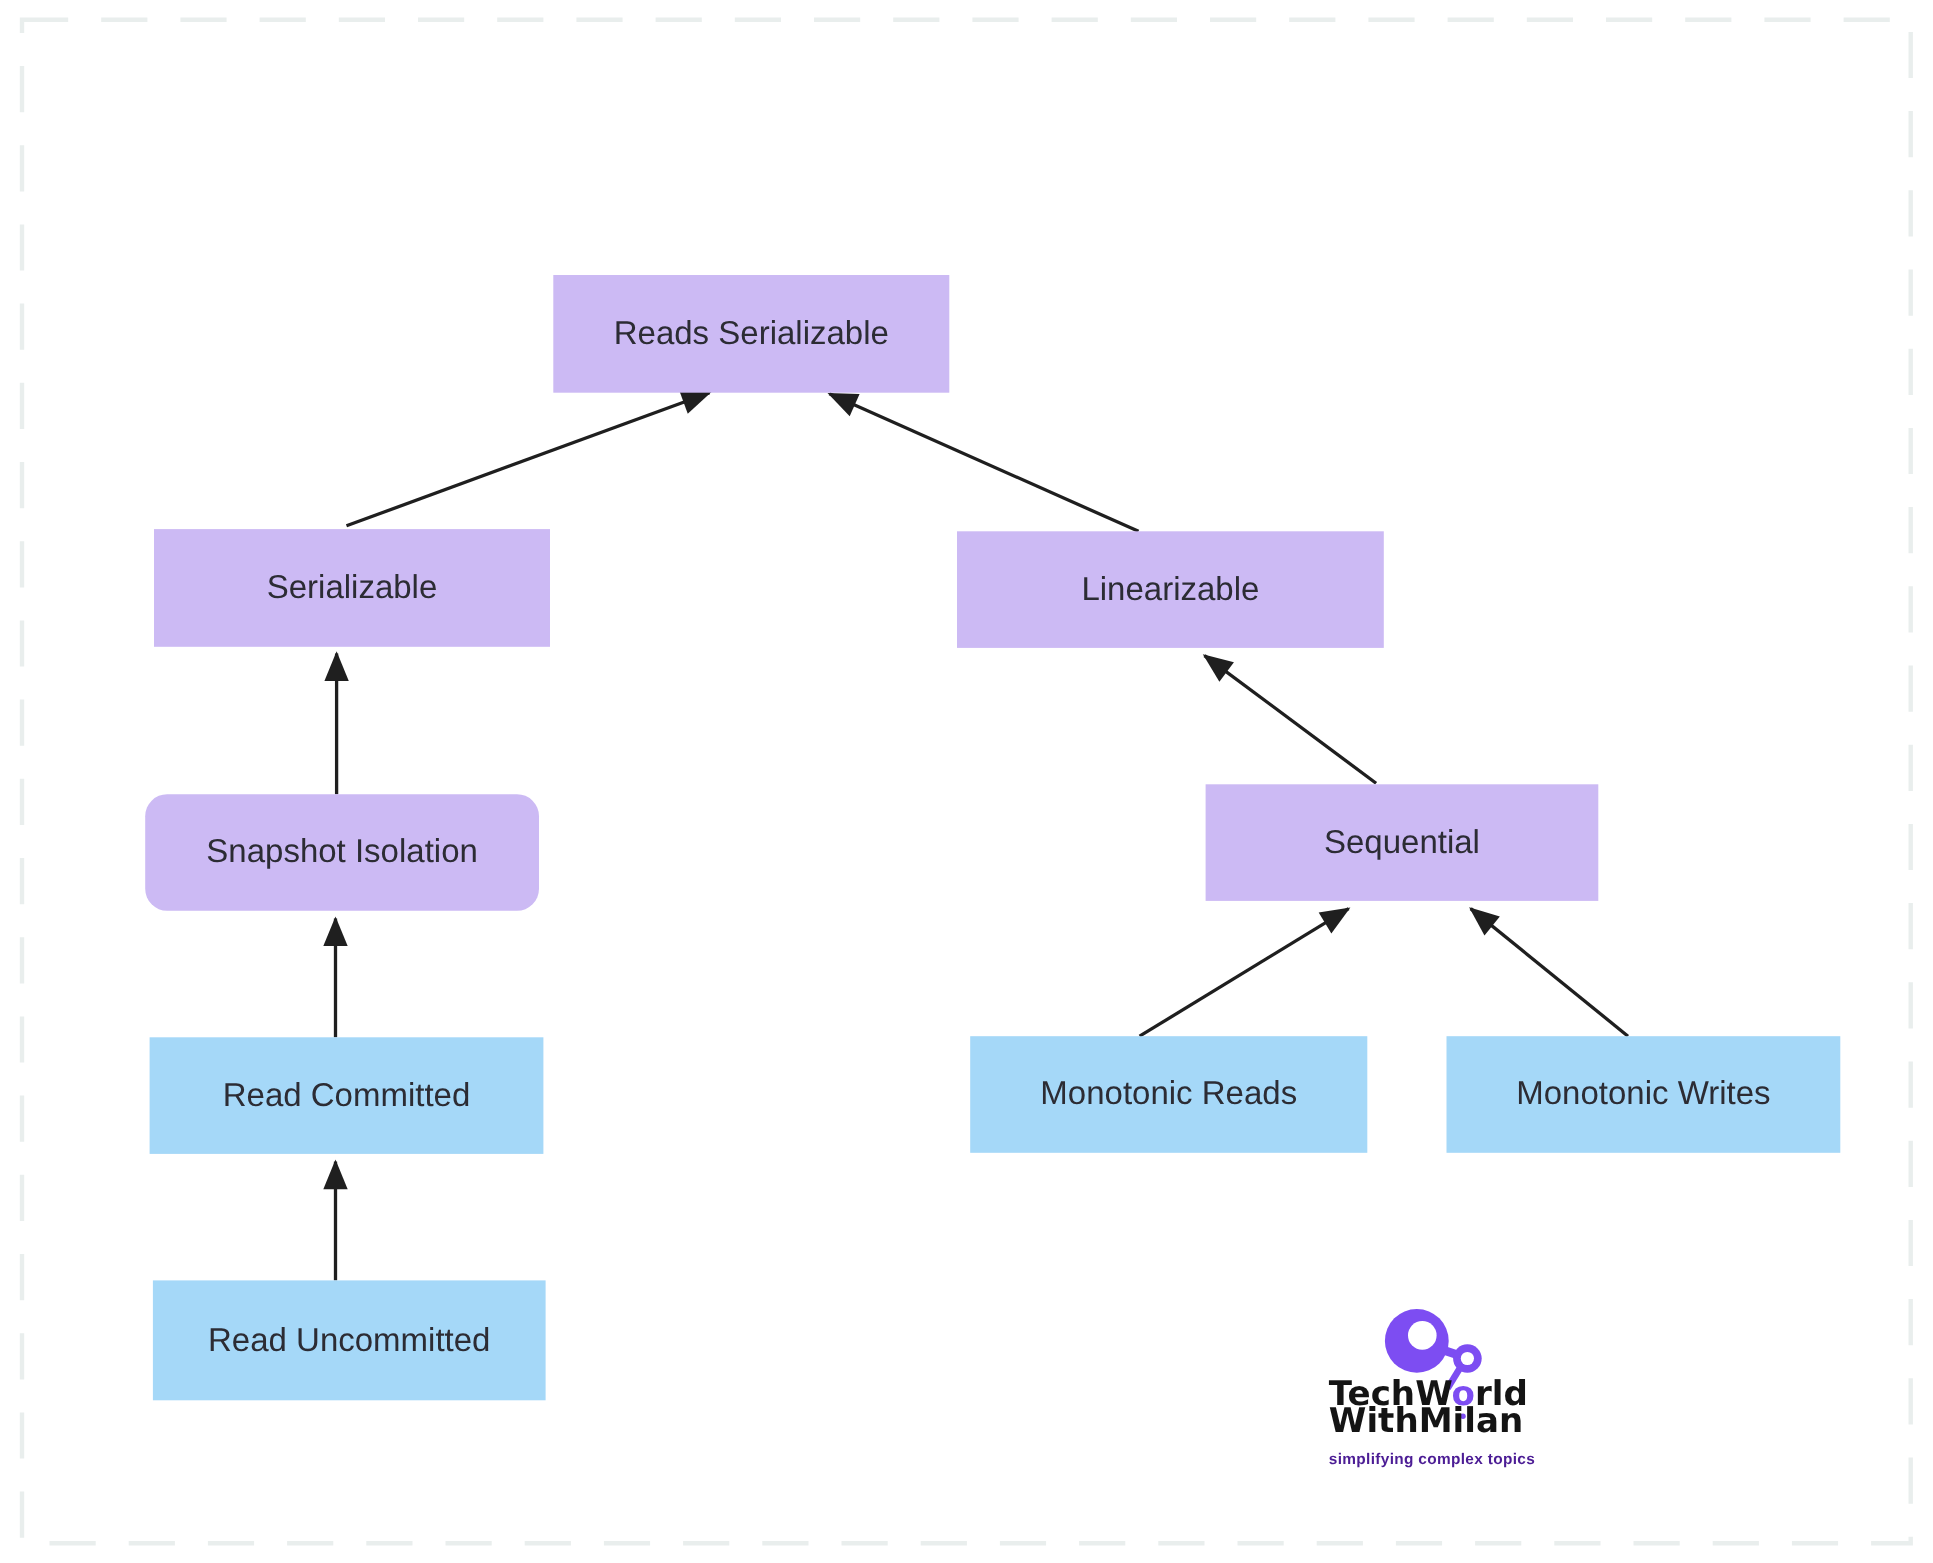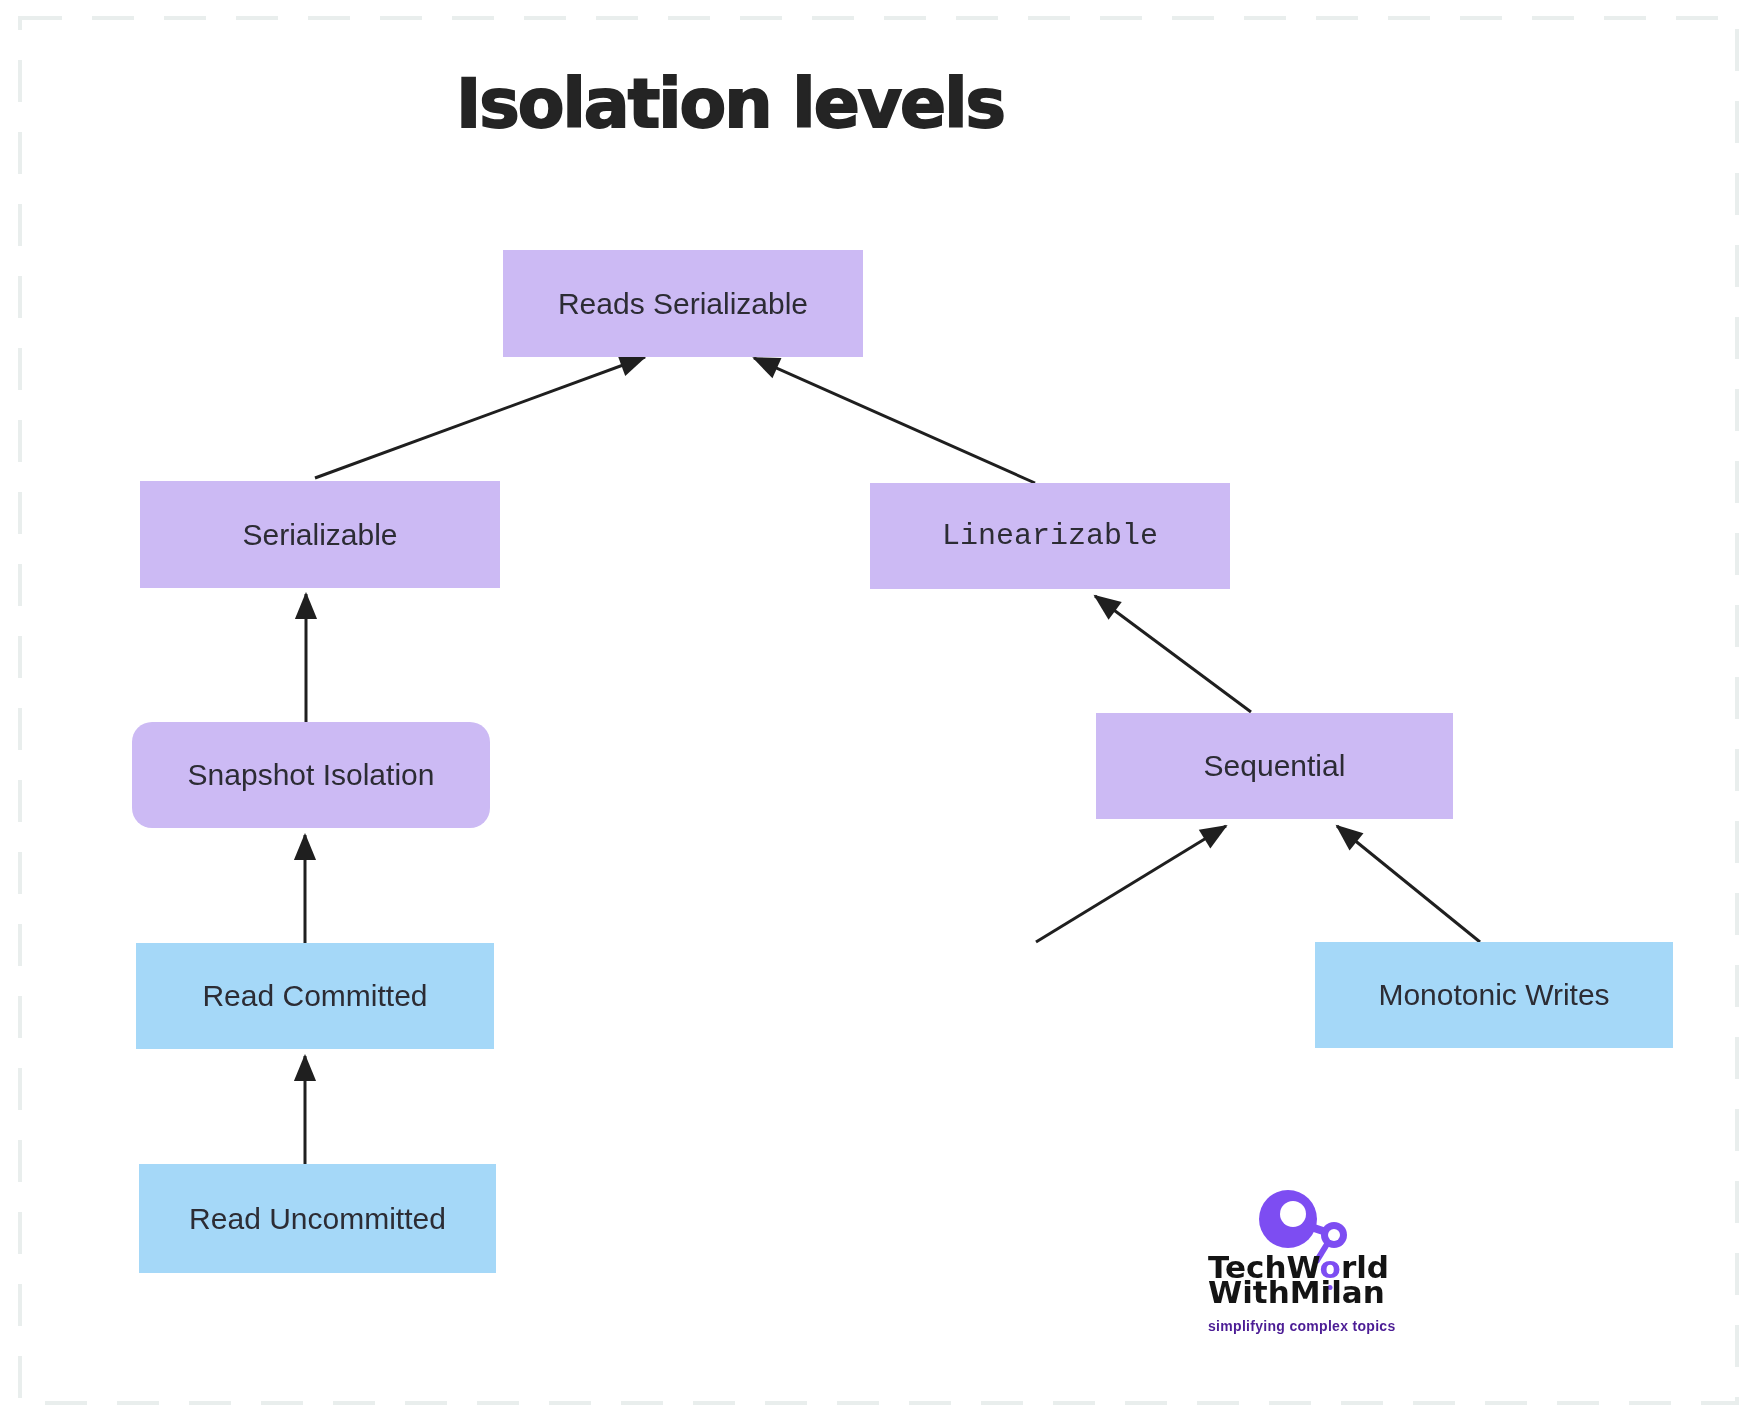--- a/index.html
+++ b/index.html
@@ -18,21 +18,21 @@
     -webkit-text-stroke:1.8px #242424; white-space:nowrap;
   }
   .node {
     position:absolute; display:flex; align-items:center; justify-content:center;
     font-size:30px; color:#2c2c34; text-align:center; white-space:nowrap;
   }
   .node.purple { background:#ccbaf4; }
   .node.blue   { background:#a5d8f8; }
   .n-strict       { left:503px;  top:250px;  width:360px; height:107px; }
   .n-serializable { left:140px;  top:481px;  width:360px; height:107px; }
-  .n-linearizable { left:870px;  top:483px;  width:360px; height:106px;font-family:Liberation Mono, monospace; }
+  .n-linearizable { left:870px;  top:483px;  width:388px; height:106px; }
   .n-snapshot     { left:132px;  top:722px;  width:358px; height:106px;border-radius:20px; }
   .n-sequential   { left:1096px; top:713px;  width:357px; height:106px; }
   .n-readcomm     { left:136px;  top:943px;  width:358px; height:106px; }
   .n-monoreads    { left:882px;  top:942px;  width:361px; height:106px; }
   .n-monowrites   { left:1315px; top:942px;  width:358px; height:106px; }
   .n-readuncomm   { left:139px;  top:1164px; width:357px; height:109px; }
 
   .logo { position:absolute; left:1206px; top:1188px; width:230px; color:#141414; }
   .logo-icon { position:absolute; left:44px; top:0px; }
   .logo-line {
@@ -71,39 +71,41 @@
       <line x1="1035" y1="483" x2="754" y2="358" marker-end="url(#arrowhead)"></line>
       <line x1="306" y1="722" x2="306" y2="594" marker-end="url(#arrowhead)"></line>
       <line x1="305" y1="943" x2="305" y2="835" marker-end="url(#arrowhead)"></line>
       <line x1="305" y1="1164" x2="305" y2="1056" marker-end="url(#arrowhead)"></line>
       <line x1="1251" y1="712" x2="1095" y2="596" marker-end="url(#arrowhead)"></line>
       <line x1="1036" y1="942" x2="1226" y2="826" marker-end="url(#arrowhead)"></line>
       <line x1="1480" y1="942" x2="1337" y2="826" marker-end="url(#arrowhead)"></line>
     </g>
   </svg>
 
-  <div class="title">Isolation levels</div>
 
   <div class="node purple n-strict">
     <span>Reads Serializable</span>
   </div>
   <div class="node purple n-serializable">
     <span>Serializable</span>
   </div>
   <div class="node purple n-linearizable">
     <span>Linearizable</span>
   </div>
   <div class="node purple n-snapshot">
     <span>Snapshot Isolation</span>
   </div>
   <div class="node purple n-sequential">
     <span>Sequential</span>
   </div>
   <div class="node blue n-readcomm">
     <span>Read Committed</span>
+  </div>
+  <div class="node blue n-monoreads">
+    <span>Monotonic Reads</span>
   </div>
   <div class="node blue n-monowrites">
     <span>Monotonic Writes</span>
   </div>
   <div class="node blue n-readuncomm">
     <span>Read Uncommitted</span>
   </div>
 
   <div class="logo">
     <svg class="logo-icon" width="110" height="78" viewBox="0 0 110 78">

